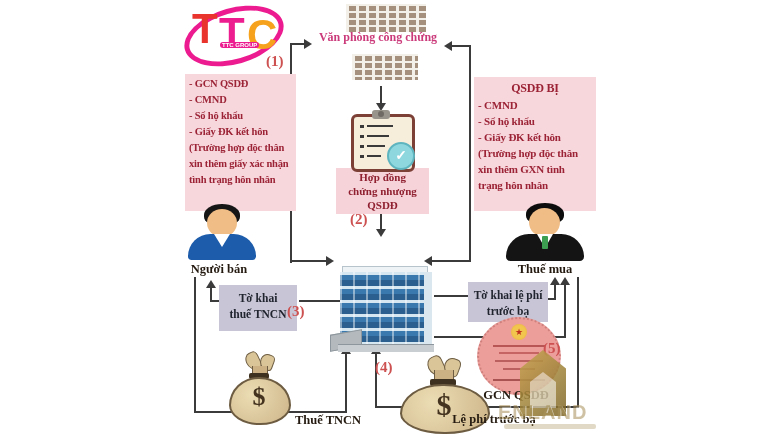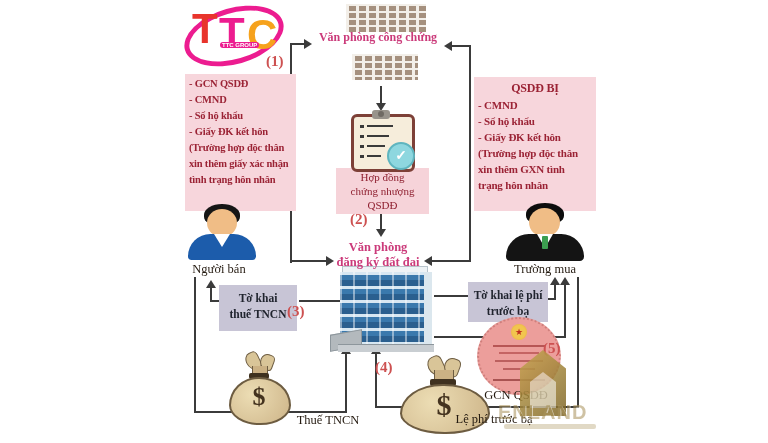--- a/index.html
+++ b/index.html
@@ -14,25 +14,25 @@
   .ah-up    { border-left:5px solid transparent; border-right:5px solid transparent; border-bottom:8px solid #3b3b3b; }
   .ah-down  { border-left:5px solid transparent; border-right:5px solid transparent; border-top:8px solid #3b3b3b; }
   .ah-right { border-top:5px solid transparent; border-bottom:5px solid transparent; border-left:8px solid #3b3b3b; }
   .ah-left  { border-top:5px solid transparent; border-bottom:5px solid transparent; border-right:8px solid #3b3b3b; }
   
   .pink-title { color:#cb3a7a; font-weight:bold; text-align:center; z-index:4; }
   .step { color:#cd5151; font-size:15px; font-weight:bold; z-index:5; }
   .prep-box { background:#f7d6dc; color:#9b2335; font-weight:bold; font-size:10.5px;
               line-height:16px; padding:2px 4px; z-index:2; letter-spacing:-0.2px; }
   .prep-title { text-align:center; font-size:12px; line-height:18px; }
-  .contract-box { background:#f6d3d9; color:#8f2030; font-weight:normal; font-size:11px;
+  .contract-box { background:#f6d3d9; color:#8f2030; font-weight:bold; font-size:11px;
                   line-height:14px; text-align:center; padding-top:2px; z-index:2; }
   .gray-box { background:#c8c5d6; color:#20242e; font-weight:bold; font-size:11.5px;
               line-height:16px; text-align:center; padding-top:5px; z-index:2; }
-  .dark-label { color:#241a10; font-weight:normal; font-size:12.5px; text-align:center; z-index:4; }
+  .dark-label { color:#241a10; font-weight:bold; font-size:12.5px; text-align:center; z-index:4; }
   
   .logo-ellipse { position:absolute; left:5px; top:6px; width:92px; height:46px;
                   border:5px solid #ec1c90; border-radius:50%; transform:rotate(-16deg); }
   .logo-letter { position:absolute; font-family:"Liberation Sans",sans-serif; font-weight:bold; font-size:42px; line-height:42px; }
   .logo-sub { position:absolute; left:42px; top:40px; font-family:"Liberation Sans",sans-serif;
               font-size:6px; font-weight:bold; color:#fff; background:#ec1c90; padding:0 2px; border-radius:3px; }
   
   .bld-top { background:#a5907e;
     background-image:repeating-linear-gradient(90deg,#f3efe9 0 3px,rgba(0,0,0,0) 3px 10px),
                      repeating-linear-gradient(180deg,#f3efe9 0 2px,rgba(0,0,0,0) 2px 7px);
@@ -160,41 +160,37 @@
   <div class="abs contract-box" style="left:336px;top:168px;width:93px;height:44px;">
     <div>Hợp đồng</div>
     <div>chứng nhượng</div>
     <div>QSDĐ</div>
   </div>
 
   <div class="abs step" style="left:350px;top:211px;">(2)</div>
   <div class="ln" style="left:380px;top:213px;width:2px;height:17px;"></div>
   <div class="ah ah-down" style="left:376px;top:229px;"></div>
 
-  <div class="abs pink-title" style="left:328px;top:240px;width:100px;font-size:12.5px;line-height:15px;">
-    <div>Văn phòng</div>
-    <div>đăng ký đất đai</div>
-  </div>
 
   <div class="abs avatar" style="left:186px;top:204px;width:72px;height:58px;">
     <div class="av-hair" style="left:18px;top:0;width:36px;height:22px;background:#161616;"></div>
     <div class="av-face" style="left:21px;top:5px;width:30px;height:28px;"></div>
     <div class="av-body" style="left:2px;top:30px;width:68px;height:26px;background:#1c5cab;border-radius:30px 30px 5px 5px;"></div>
     <div class="av-collar" style="left:28px;top:30px;border-top:13px solid #fff;"></div>
   </div>
   <div class="abs dark-label" style="left:180px;top:262px;width:78px;">Người bán</div>
 
   <div class="abs avatar" style="left:506px;top:203px;width:78px;height:59px;">
     <div class="av-hair" style="left:20px;top:0;width:38px;height:22px;background:#0d0d0d;"></div>
     <div class="av-face" style="left:23px;top:5px;width:31px;height:29px;"></div>
     <div class="av-body" style="left:0;top:31px;width:78px;height:27px;background:#141414;border-radius:32px 32px 6px 6px;"></div>
     <div class="av-collar" style="left:31px;top:31px;border-top:14px solid #fff;"></div>
     <div class="av-tie" style="left:36px;top:33px;width:6px;height:13px;"></div>
   </div>
-  <div class="abs dark-label" style="left:506px;top:262px;width:78px;">Trường mua</div>
+  <div class="abs dark-label" style="left:506px;top:262px;width:78px;">Thuế mua</div>
 
   <div class="abs gray-box" style="left:219px;top:285px;width:78px;height:41px;">
     <div>Tờ khai</div>
     <div>thuế TNCN</div>
   </div>
   <div class="ln" style="left:299px;top:300px;width:41px;height:2px;"></div>
   <div class="ln" style="left:210px;top:300px;width:11px;height:2px;"></div>
   <div class="ln" style="left:210px;top:287px;width:2px;height:15px;"></div>
   <div class="ah ah-up" style="left:206px;top:280px;"></div>
   <div class="abs step" style="left:287px;top:303px;">(3)</div>

